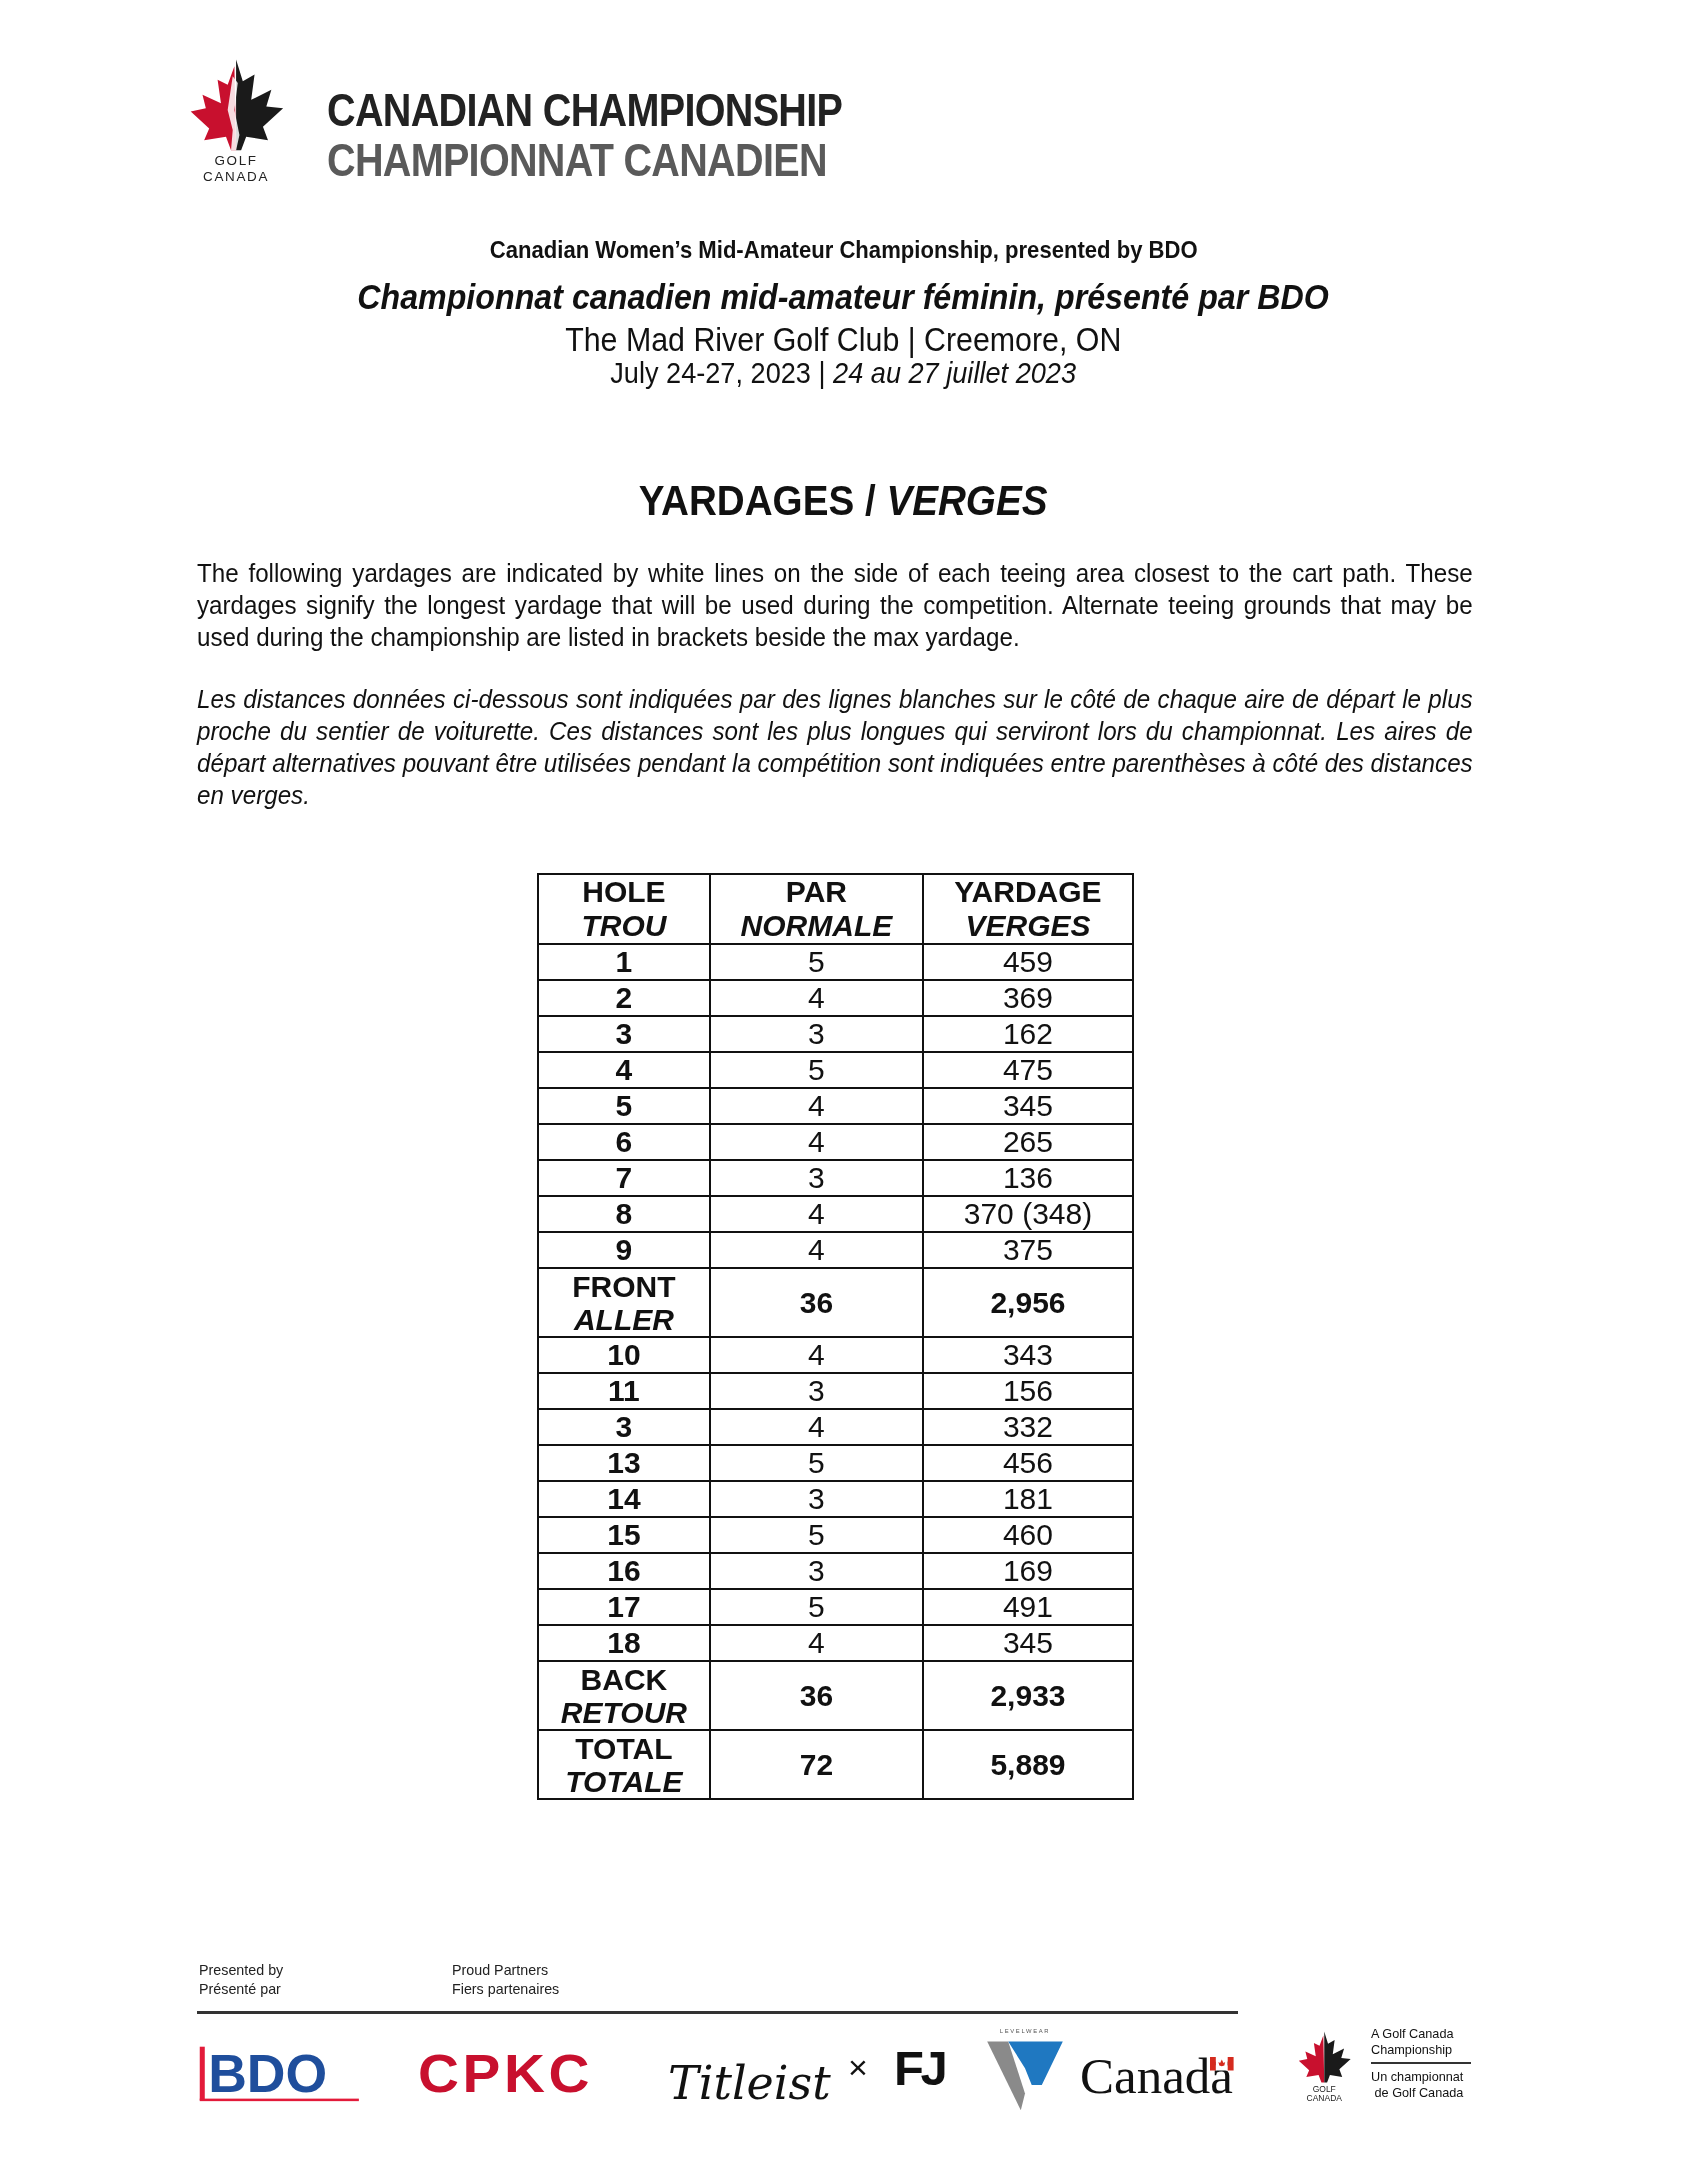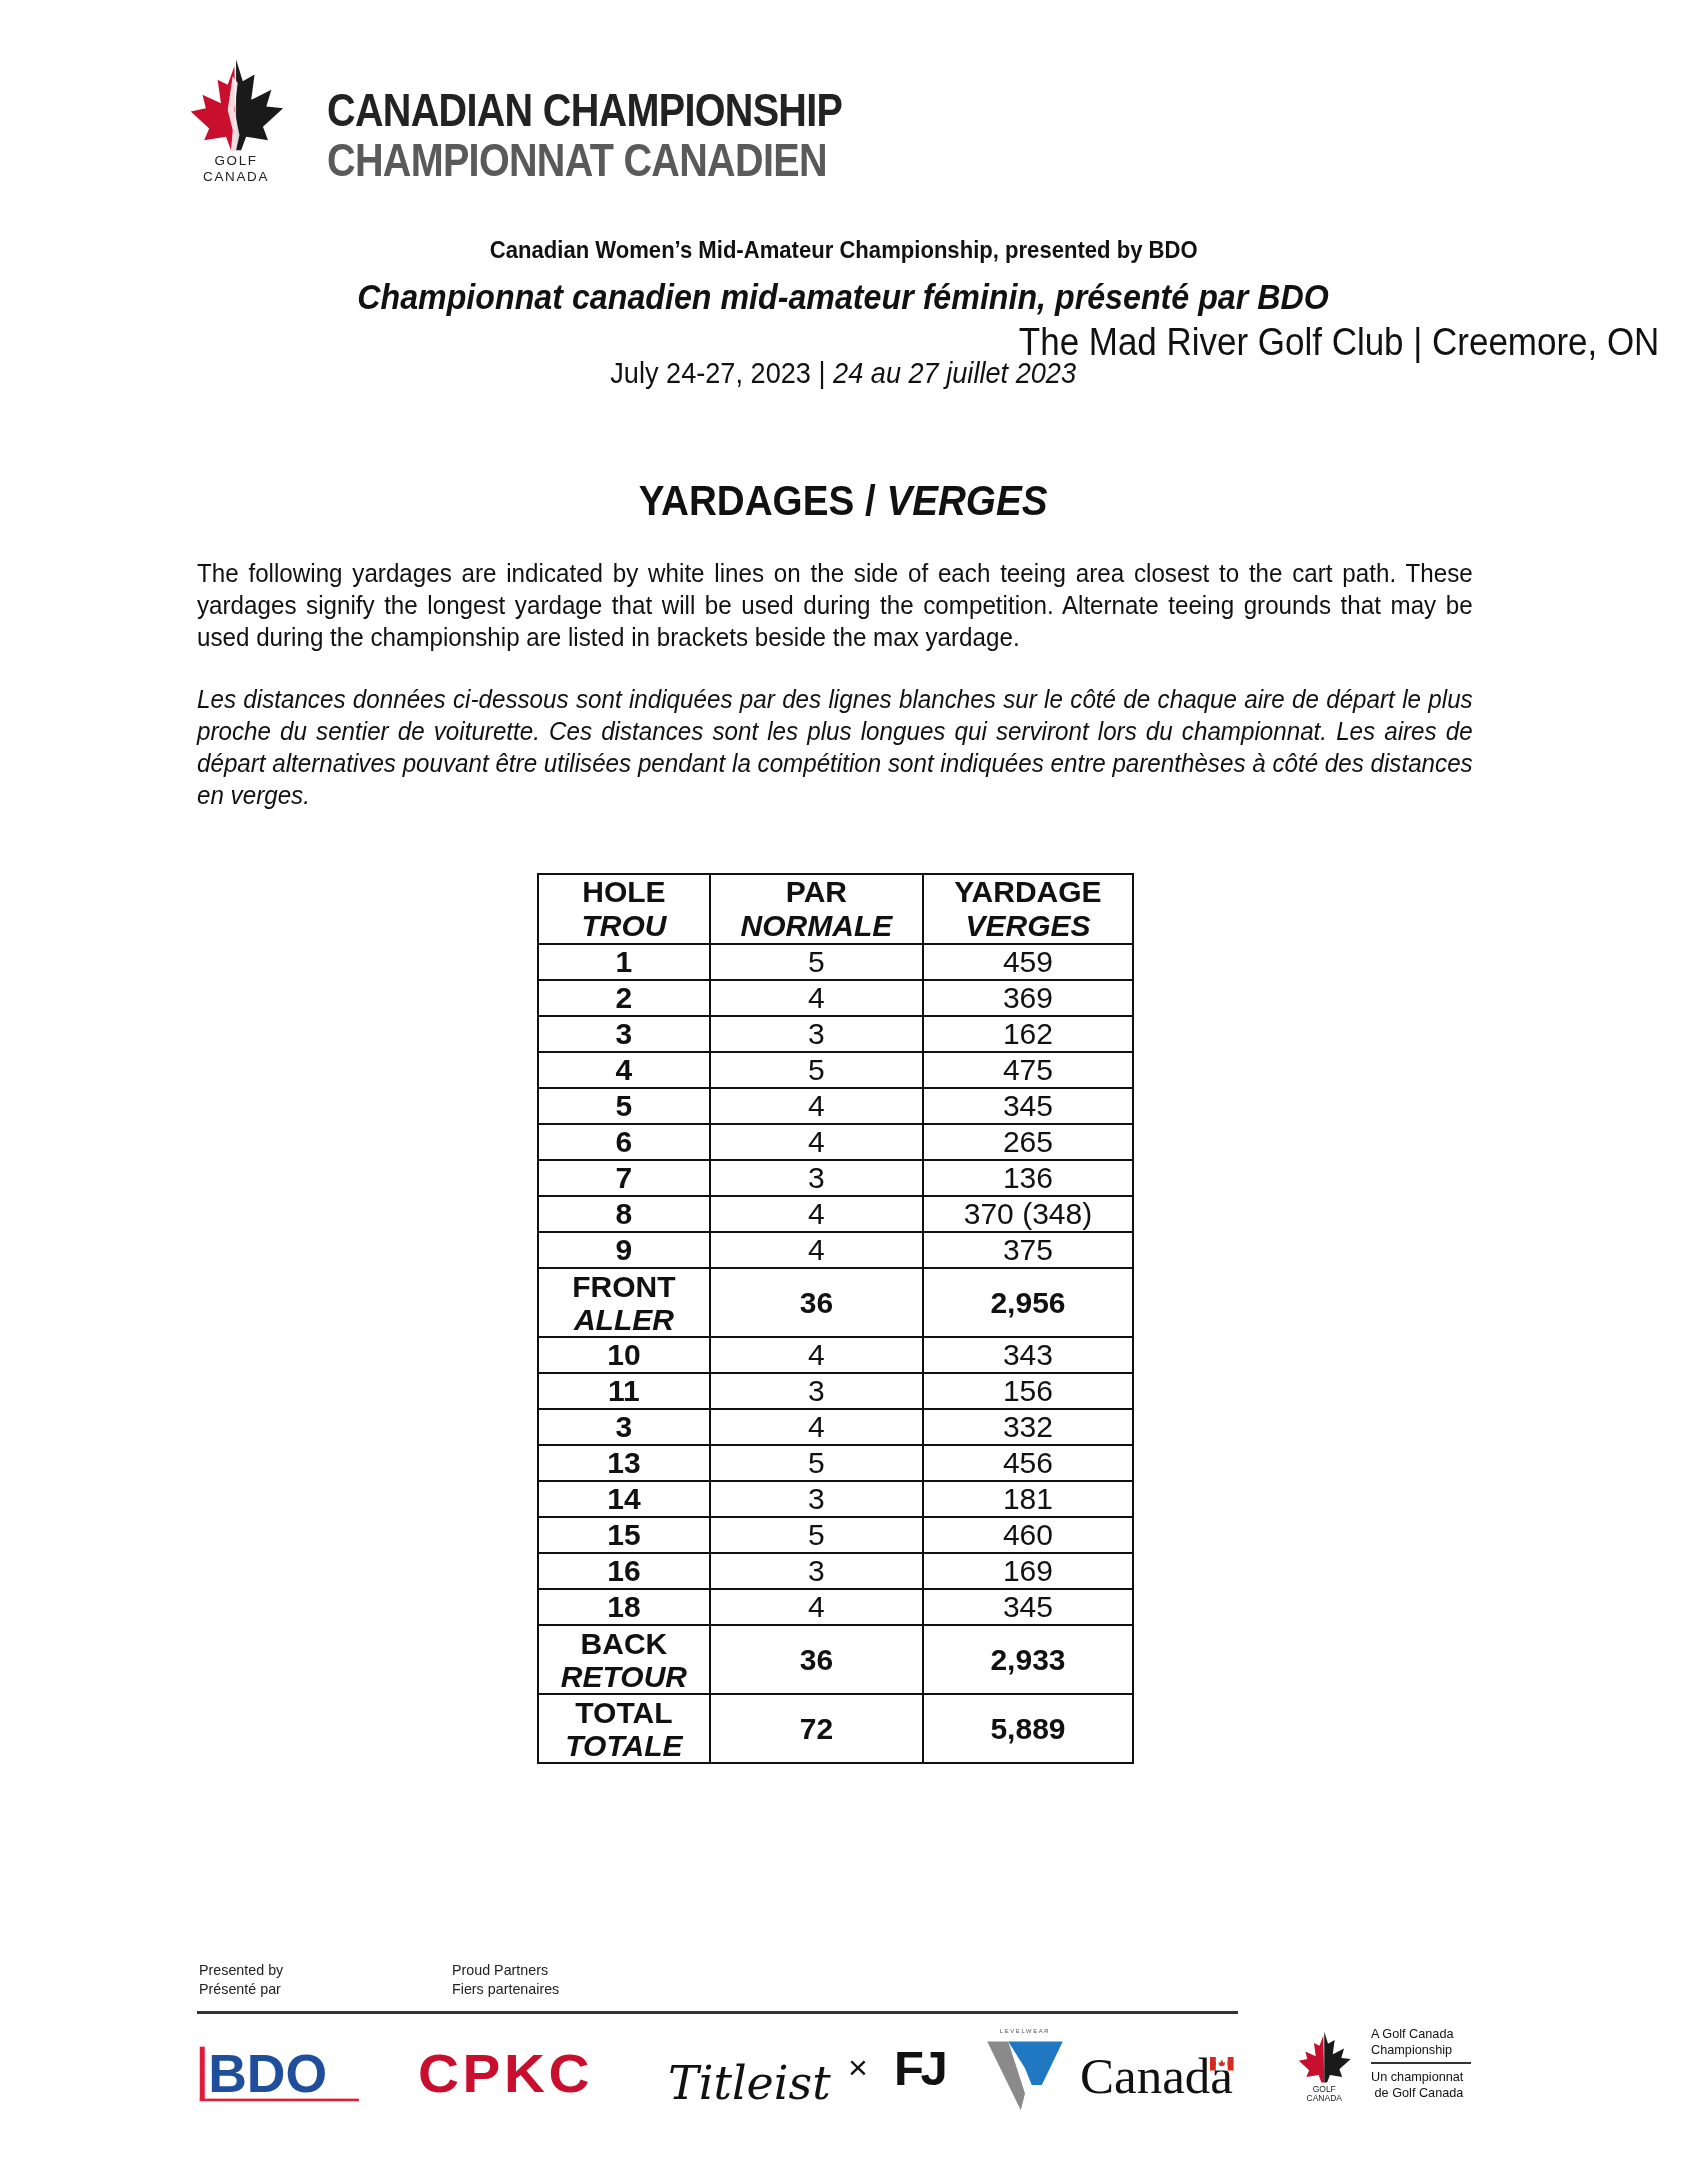--- a/index.html
+++ b/index.html
@@ -9,21 +9,21 @@
   
   #gc-logo { left:184px; top:59px; width:105px; height:127px; }
   .hdr { left:327px; font-family:"Liberation Sans", sans-serif; font-weight:bold;
          font-size:46px; letter-spacing:-0.8px; white-space:nowrap; transform:scaleX(0.86); transform-origin:left top; }
   #hdr1 { top:83px; color:#222; }
   #hdr2 { top:133px; color:#5a5a5a; }
   .center { left:0; width:1687px; text-align:center; white-space:nowrap; }
   .cond { display:inline-block; transform:scaleX(0.92); }
   #t1 { top:236px; font-size:24px; font-weight:bold; }
   #t2 { top:277px; font-size:35px; font-weight:bold; font-style:italic; }
-  #t3 { top:321px; font-size:38px;text-align:right; }
+  #t3 { top:321px; font-size:33px; }
   #t4 { top:356px; font-size:29.5px; }
   #yard-title { top:477px; font-size:42px; font-weight:bold; }
   .para { left:197px; width:1276px; font-size:26px; line-height:32px; text-align:justify; text-align-last:left; }
   #p1 { top:557px; }
   #p2 { top:683px; font-style:italic; }
   .para span.inner { display:block; transform:scaleX(0.93); transform-origin:left top; width:107.5%; }
   
   #yard-table { left:537px; top:873px; border-collapse:collapse; width:597px; font-size:30px; }
   #yard-table td, #yard-table th { border:2.1px solid #111; text-align:center; padding:0; line-height:32px; }
   #yard-table th { font-weight:bold; height:67px; line-height:34px; }
@@ -181,20 +181,25 @@
         <td class="hole-num">15</td>
         <td>5</td>
         <td>460</td>
       </tr>
       <tr class="hole">
         <td class="hole-num">16</td>
         <td>3</td>
         <td>169</td>
       </tr>
       <tr class="hole">
+        <td class="hole-num">17</td>
+        <td>5</td>
+        <td>491</td>
+      </tr>
+      <tr class="hole">
         <td class="hole-num">18</td>
         <td>4</td>
         <td>345</td>
       </tr>
       <tr class="sum">
         <td>
           <span class="bl">BACK</span>
           <span class="it">RETOUR</span>
         </td>
         <td>36</td>

